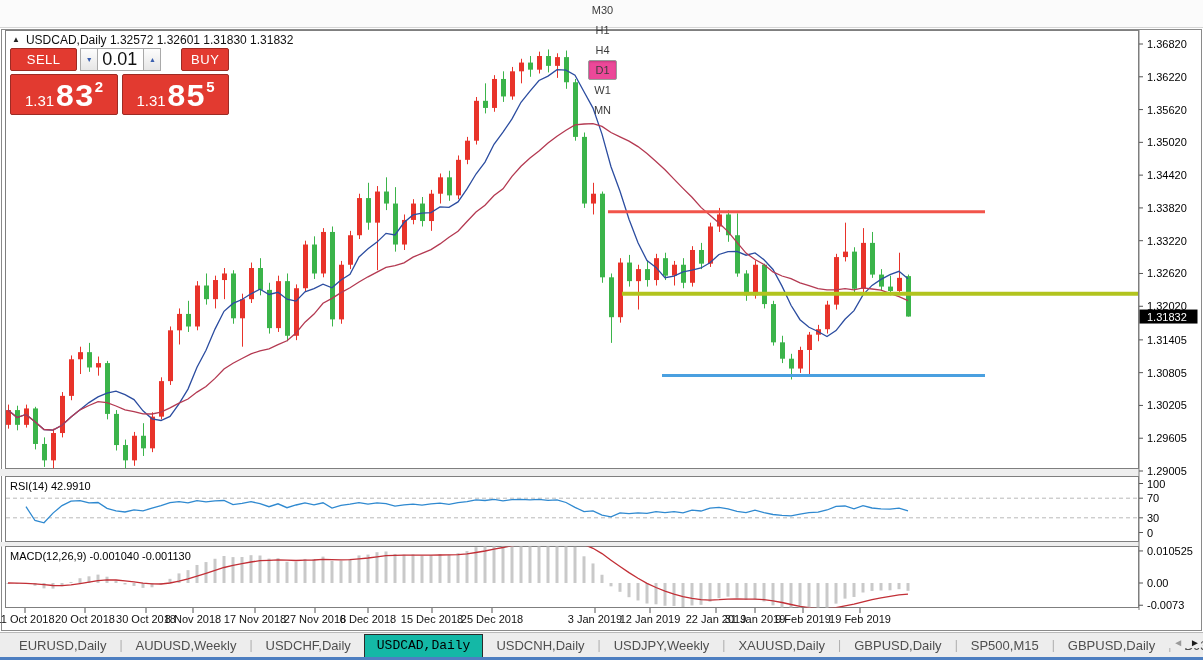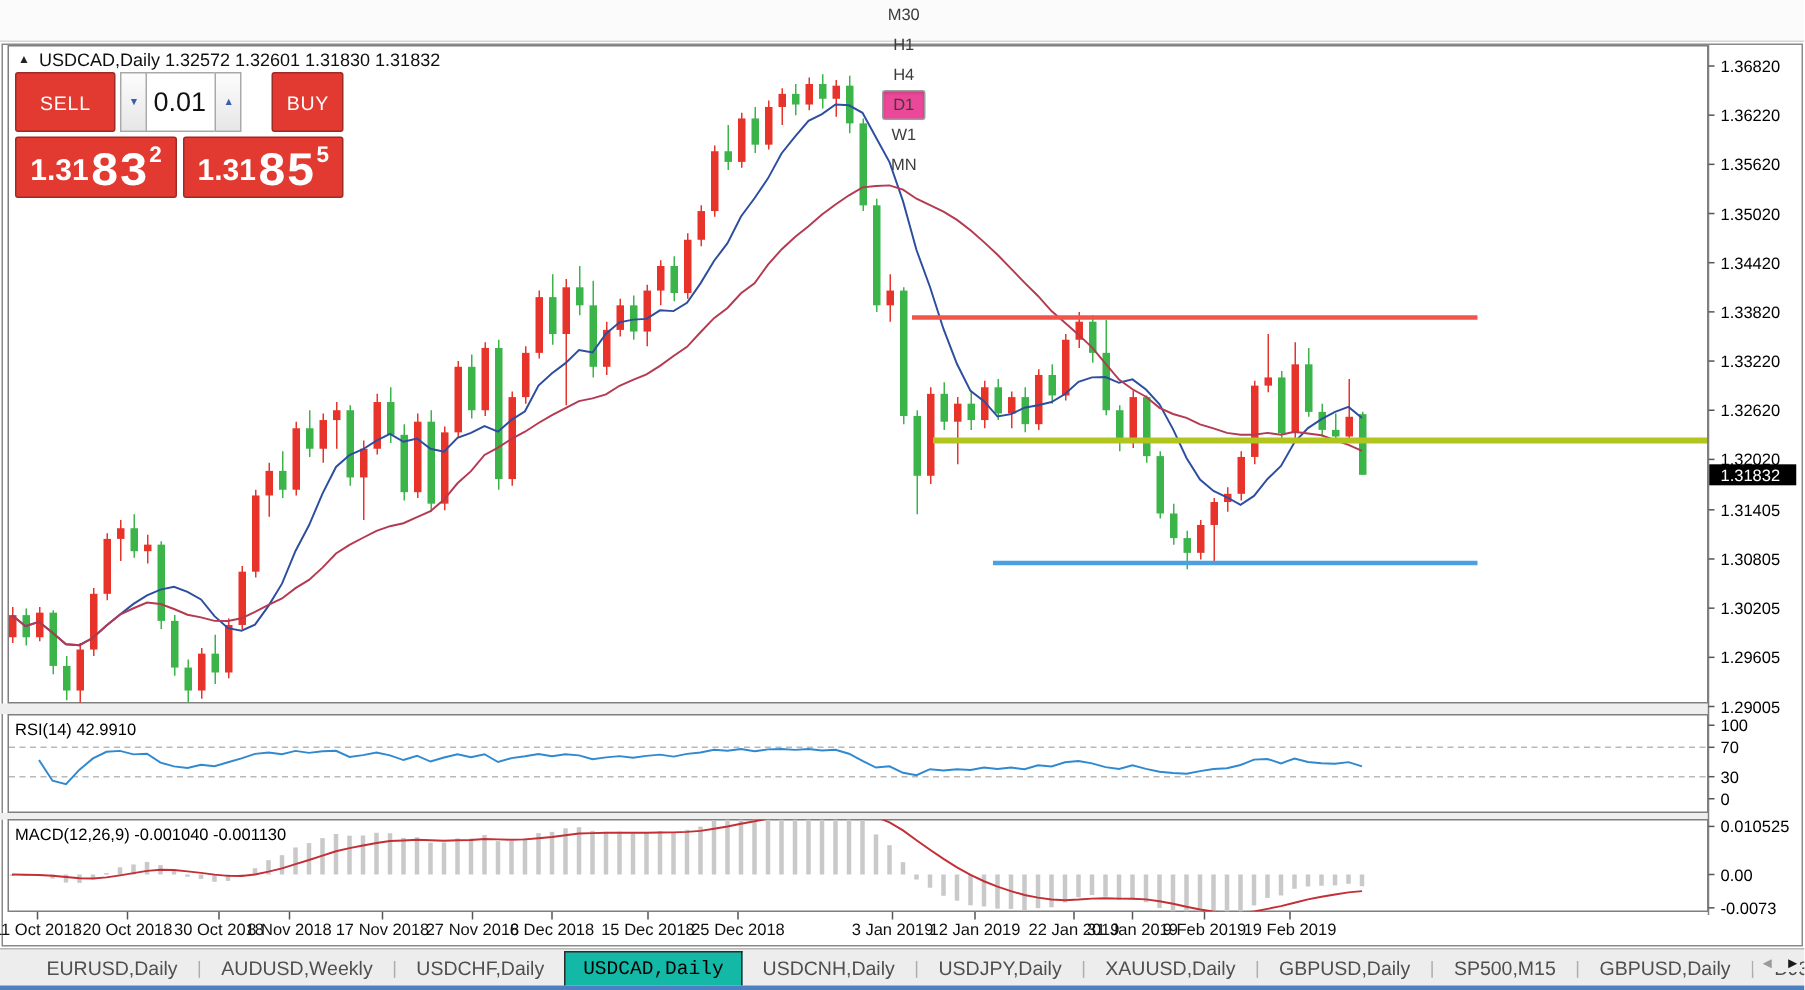--- a/index.html
+++ b/index.html
@@ -27,21 +27,21 @@
   #chart{position:absolute;left:0;top:0;z-index:1;}
   #chart text{font-family:"Liberation Sans",sans-serif;}
   
   .ohlc{
     position:absolute;left:12px;top:33px;z-index:3;
     font-size:12px;color:#101010;display:flex;align-items:center;gap:6px;white-space:nowrap;
   }
   .ohlc .tri{font-size:8px;color:#222;line-height:1;}
   
   .trade{position:absolute;left:10px;top:48px;width:219px;z-index:3;}
-  .trade .row1{display:flex;height:40px;}
+  .trade .row1{display:flex;height:23px;}
   .btn-sell,.btn-buy{
     background:#e23a30;color:#fff;font-size:13px;letter-spacing:.5px;
     display:flex;align-items:center;justify-content:center;
     border:1px solid #9d2b24;border-radius:2px;box-sizing:border-box;cursor:pointer;
   }
   .btn-sell{width:75px;margin-right:3px;}
   .btn-buy{width:53px;margin-left:20px;}
   .spin{
     width:20px;box-sizing:border-box;background:linear-gradient(#fdfdfd,#e6e6e6);
     border:1px solid #a9a9a9;color:#3a5fae;font-size:7px;
@@ -53,29 +53,29 @@
     font-family:"Liberation Sans",sans-serif;color:#111;
   }
   .row2{display:flex;margin-top:3px;}
   .pricebox{
     background:#e23a30;border:1px solid #9d2b24;border-radius:2px;color:#fff;
     height:41px;box-sizing:border-box;display:flex;align-items:flex-end;justify-content:center;
     padding:2px 4px 3px;cursor:pointer;
   }
   .pricebox.sell{width:108px;margin-right:4px;}
   .pricebox.buy{width:107px;}
-  .pricebox .small{font-size:20px;font-weight:700;margin-bottom:2px;text-align:right;}
+  .pricebox .small{font-size:15px;font-weight:400;margin-bottom:2px;text-align:right;}
   .pricebox .big{font-size:32px;font-weight:700;line-height:.82;margin:0 1px;font-family:Liberation Mono, monospace;}
   .pricebox .sup{font-size:15px;font-weight:700;align-self:flex-start;margin-top:1px;}
   
   .tabbar{
     position:absolute;left:0;top:632px;width:100%;height:25px;box-sizing:border-box;
     background:#ededed;border-top:1px solid #b9b9b9;
     display:flex;align-items:center;font-size:13px;color:#4f4f4f;
-    z-index:6;overflow:hidden;padding-left:18px;white-space:nowrap;
+    z-index:6;overflow:hidden;padding-left:6px;white-space:nowrap;
   }
   .tab{padding:3px 13px;cursor:pointer;}
   .tab.active{
     background:#14b8a6;border:1px solid #2b2b2b;border-bottom:none;color:#000;
     padding:3px 12px 6px;margin-top:2px;font-family:Liberation Mono, monospace;
   }
   .tabdiv{color:#adadad;font-size:12px;}
   .tab-arrows{
     position:absolute;right:3px;top:637px;z-index:7;font-size:10px;
     display:flex;gap:7px;background:#ededed;padding-left:4px;
@@ -560,21 +560,21 @@
 
 <div class="tabbar">
     <span class="tab">EURUSD,Daily</span>
     <span class="tabdiv">|</span>
     <span class="tab">AUDUSD,Weekly</span>
     <span class="tabdiv">|</span>
     <span class="tab">USDCHF,Daily</span>
     <span class="tab active">USDCAD,Daily</span>
     <span class="tab">USDCNH,Daily</span>
     <span class="tabdiv">|</span>
-    <span class="tab">USDJPY,Daily</span>
+    <span class="tab">USDJPY,Weekly</span>
     <span class="tabdiv">|</span>
     <span class="tab">XAUUSD,Daily</span>
     <span class="tabdiv">|</span>
     <span class="tab">GBPUSD,Daily</span>
     <span class="tabdiv">|</span>
     <span class="tab">SP500,M15</span>
     <span class="tabdiv">|</span>
     <span class="tab">GBPUSD,Daily</span>
     <span class="tabdiv">|</span>
     <span class="tab">DJ30,H4</span>

